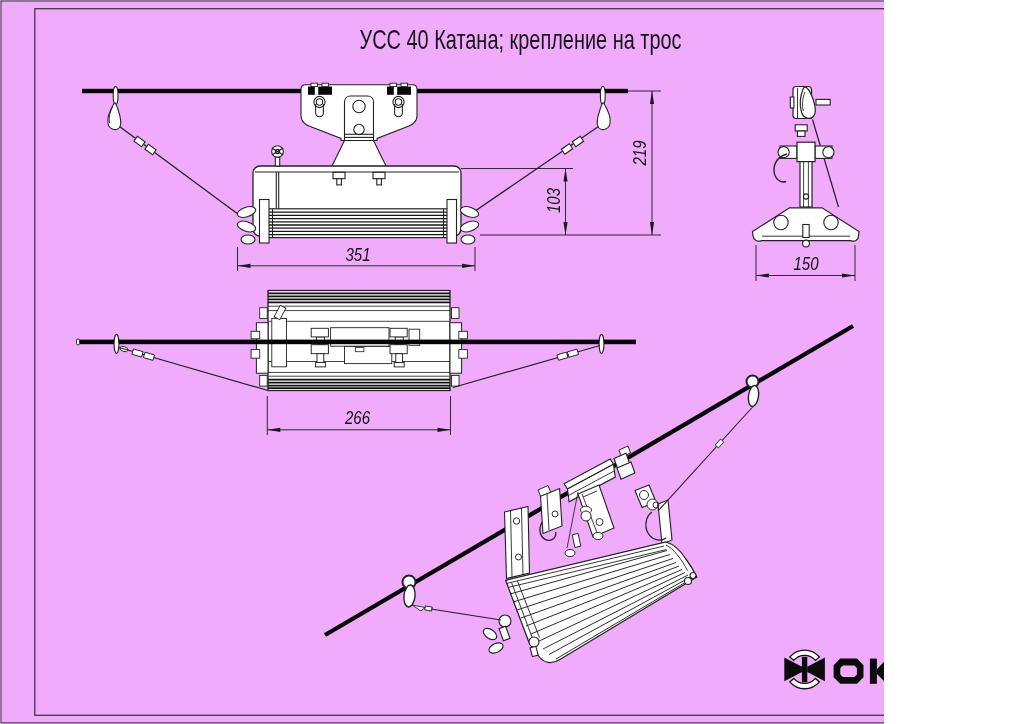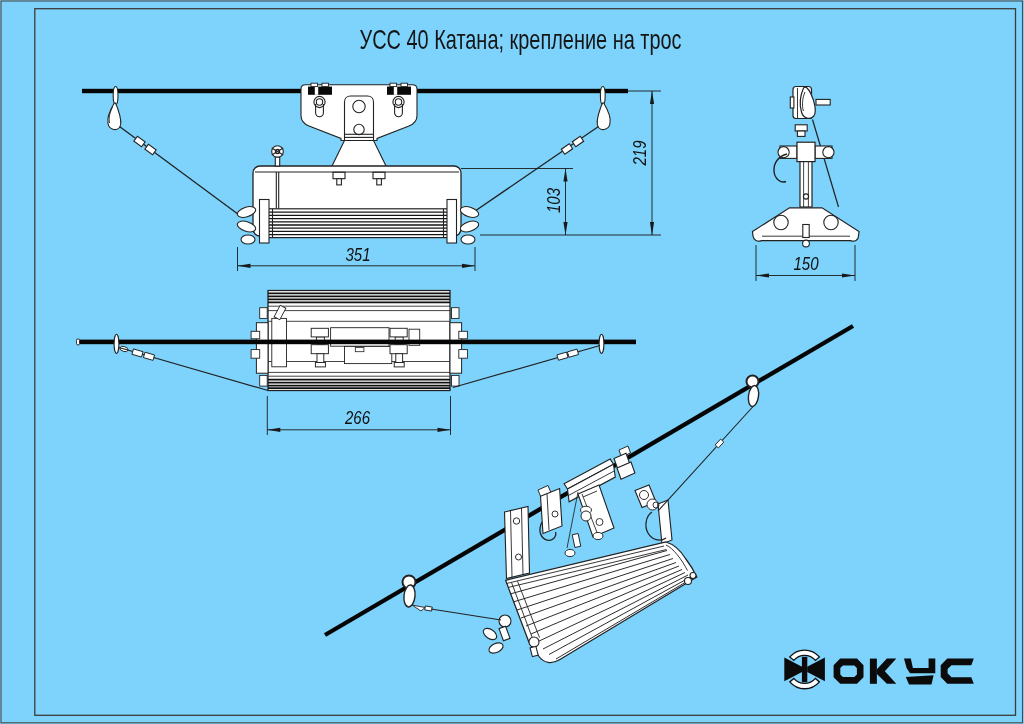--- a/index.html
+++ b/index.html
@@ -1,16 +1,16 @@
 <!DOCTYPE html>
 <html><head>
 <meta charset="utf-8">
 <style>
   html,body{margin:0;padding:0;background:#ffffff;}
-  .page{width:1024px;height:724px;position:relative;overflow:hidden;background:#7dd3fc;text-align:right;}
+  .page{width:884px;height:724px;position:relative;overflow:hidden;background:#f0abfc;text-align:right;}
   svg{position:absolute;top:0;left:0;}
   text{font-family:"Liberation Sans", sans-serif;}
 </style>
 </head>
 <body>
 <div class="page">
 <svg width="1024" height="724" viewBox="0 0 1024 724">
 
   <rect x="1" y="1" width="1021.5" height="721.8" fill="none" stroke="#4a4a4a" stroke-width="1.1"></rect>
   <rect x="34.8" y="8.7" width="980.7" height="706.6" fill="none" stroke="#3c3c3c" stroke-width="1.3"></rect>

